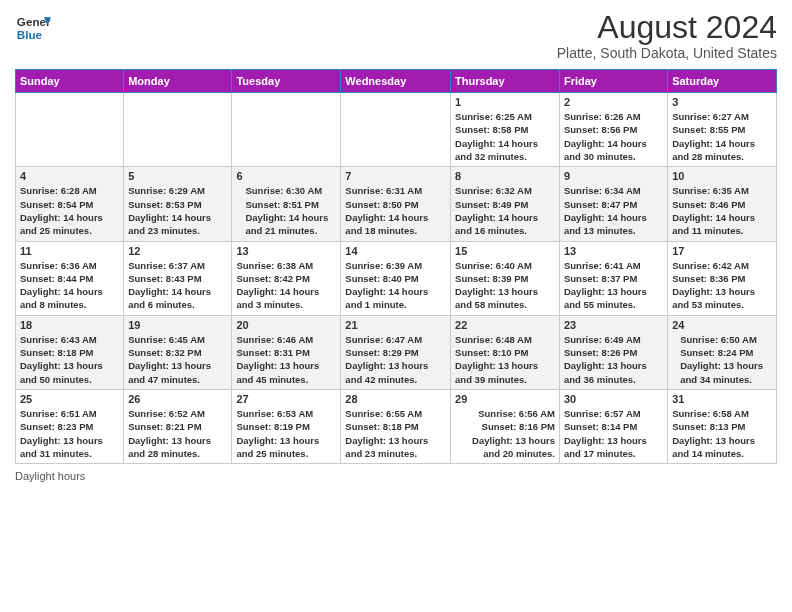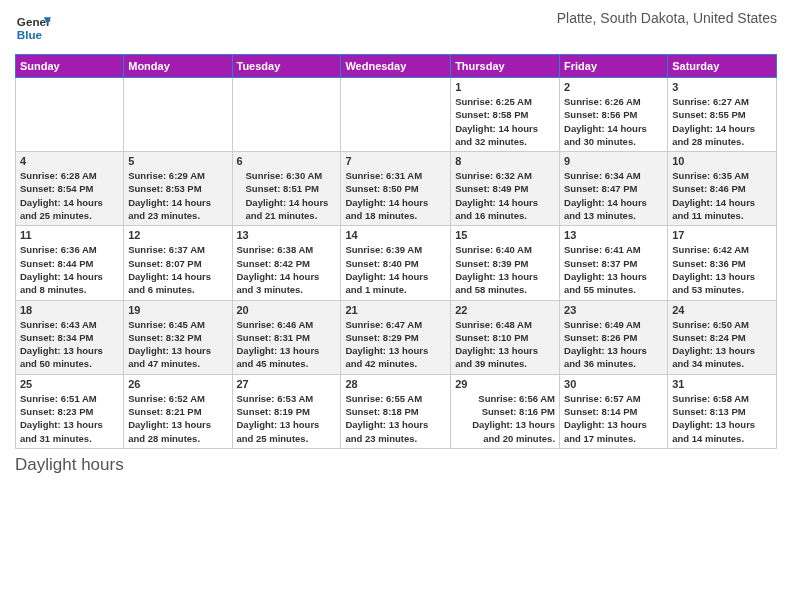--- a/index.html
+++ b/index.html
@@ -78,37 +78,38 @@
       font-size: 9.5px;
       color: #333;
       line-height: 1.4;
       font-weight: bold;
     }
     .empty-cell {
       background: #fff !important;
     }
     .footer {
       margin-top: 6px;
-      font-size: 17px;
+      font-size: 11px;
       color: #555;
     }
   </style>
 </head>
 <body>
 
 <div class="page">
   <div class="header-area">
     <div class="logo">
       <svg class="logo-icon" viewBox="0 0 40 40">
         <text x="2" y="18" font-size="13" font-weight="bold" fill="#333">General</text>
         <text x="2" y="32" font-size="13" font-weight="bold" fill="#1a6faf">Blue</text>
         <polygon points="32,8 40,8 36,16" fill="#1a6faf"></polygon>
       </svg>
     </div>
     <div class="title-area">
+      <div class="main-title">August 2024</div>
       <div class="subtitle">Platte, South Dakota, United States</div>
     </div>
   </div>
 
   <table class="calendar">
     <thead>
       <tr>
       <th>Sunday</th>
           <th>Monday</th>
           <th>Tuesday</th>
@@ -201,21 +202,21 @@
           <td>
             <div class="day-number">11</div>
             <div class="day-info" style="white-space: pre-line;">Sunrise: 6:36 AM
 Sunset: 8:44 PM
 Daylight: 14 hours
 and 8 minutes.</div>
           </td>
           <td>
             <div class="day-number">12</div>
             <div class="day-info" style="white-space: pre-line;">Sunrise: 6:37 AM
-Sunset: 8:07 PM
+Sunset: 8:43 PM
 Daylight: 14 hours
 and 6 minutes.</div>
           </td>
           <td>
             <div class="day-number">13</div>
             <div class="day-info" style="white-space: pre-line;">Sunrise: 6:38 AM
 Sunset: 8:42 PM
 Daylight: 14 hours
 and 3 minutes.</div>
           </td>
@@ -245,21 +246,21 @@
             <div class="day-info" style="white-space: pre-line;">Sunrise: 6:42 AM
 Sunset: 8:36 PM
 Daylight: 13 hours
 and 53 minutes.</div>
           </td>
         </tr>
         <tr>
           <td>
             <div class="day-number">18</div>
             <div class="day-info" style="white-space: pre-line;">Sunrise: 6:43 AM
-Sunset: 8:34 PM
+Sunset: 8:18 PM
 Daylight: 13 hours
 and 50 minutes.</div>
           </td>
           <td>
             <div class="day-number">19</div>
             <div class="day-info" style="white-space: pre-line;">Sunrise: 6:45 AM
 Sunset: 8:32 PM
 Daylight: 13 hours
 and 47 minutes.</div>
           </td>
@@ -286,21 +287,21 @@
           </td>
           <td>
             <div class="day-number">23</div>
             <div class="day-info" style="white-space: pre-line;">Sunrise: 6:49 AM
 Sunset: 8:26 PM
 Daylight: 13 hours
 and 36 minutes.</div>
           </td>
           <td>
             <div class="day-number">24</div>
-            <div class="day-info" style="white-space: pre-line;">Sunrise: 6:50 AM
+            <div class="day-info" style="white-space: pre-line; margin-left: 8px;">Sunrise: 6:50 AM
 Sunset: 8:24 PM
 Daylight: 13 hours
 and 34 minutes.</div>
           </td>
         </tr>
         <tr>
           <td>
             <div class="day-number">25</div>
             <div class="day-info" style="white-space: pre-line;">Sunrise: 6:51 AM
 Sunset: 8:23 PM

